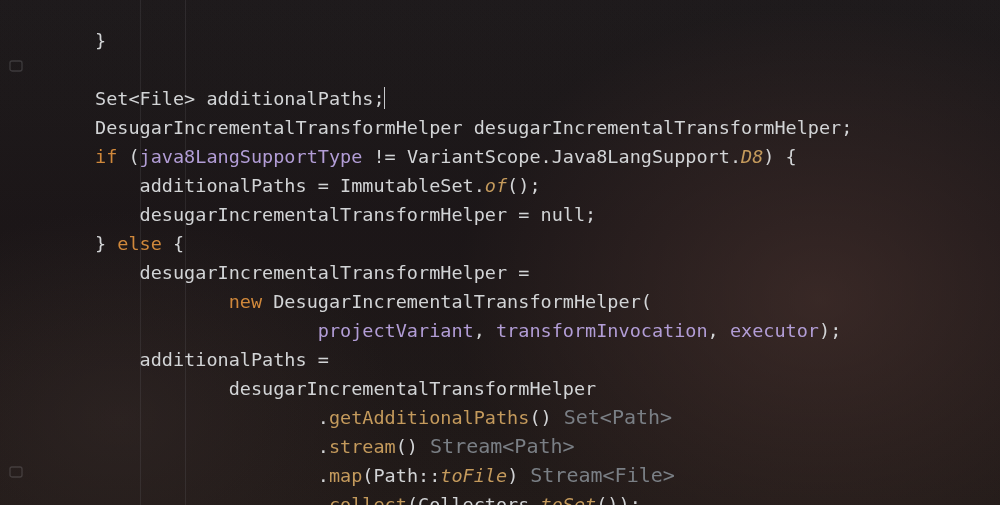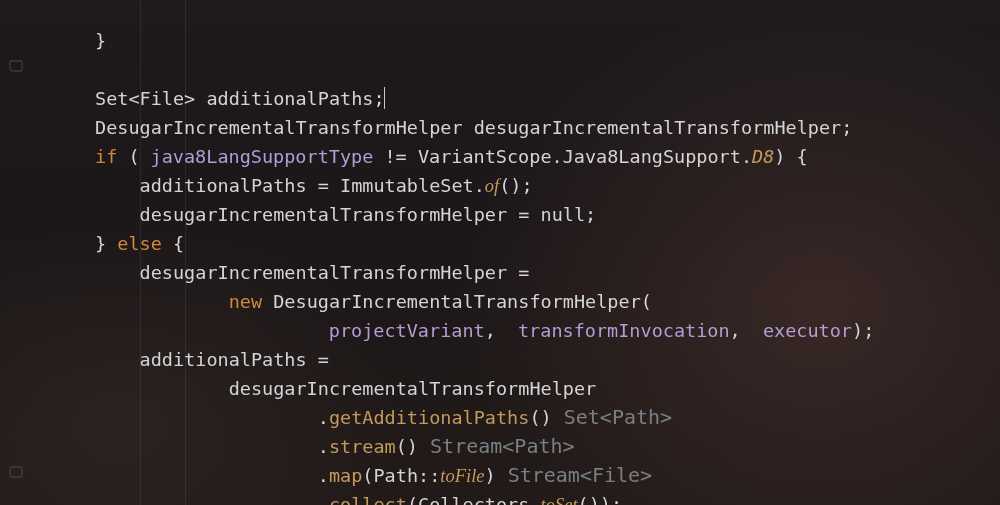--- a/index.html
+++ b/index.html
@@ -25,23 +25,23 @@
   }
   .code {
     position: absolute;
     left: 95px;
     top: -3px;
     white-space: pre;
     color: #d2d4d6;
   }
   .line { display:block; height:29px; }
   .kw  { color: #d0883b; text-align: right; }          
-  .id  { color: #b29dd6; padding-left: 11px; }          
+  .id  { color: #b29dd6; }          
   .mtd { color: #c49a5c; margin-top: 38px; }          
-  .stat{ color: #c49a5c; font-style: italic; font-family: Liberation Serif, serif; }  
+  .stat{ color: #c49a5c; font-style: italic; }  
   .enum{ color: #c49a5c; font-style: italic; text-align: center; }  
   .hint{ color: #7a7f85; font-size:20px; }
   .cursor{ display:inline-block; width:1px; height:22px; background:#c7c9cc; vertical-align:-4px; margin-left:-1px;}
   .indent-guide {
     position:absolute;
     top: 0;
     bottom: 0;
     width: 1px;
     background: rgba(130,130,135,0.16);
   }

